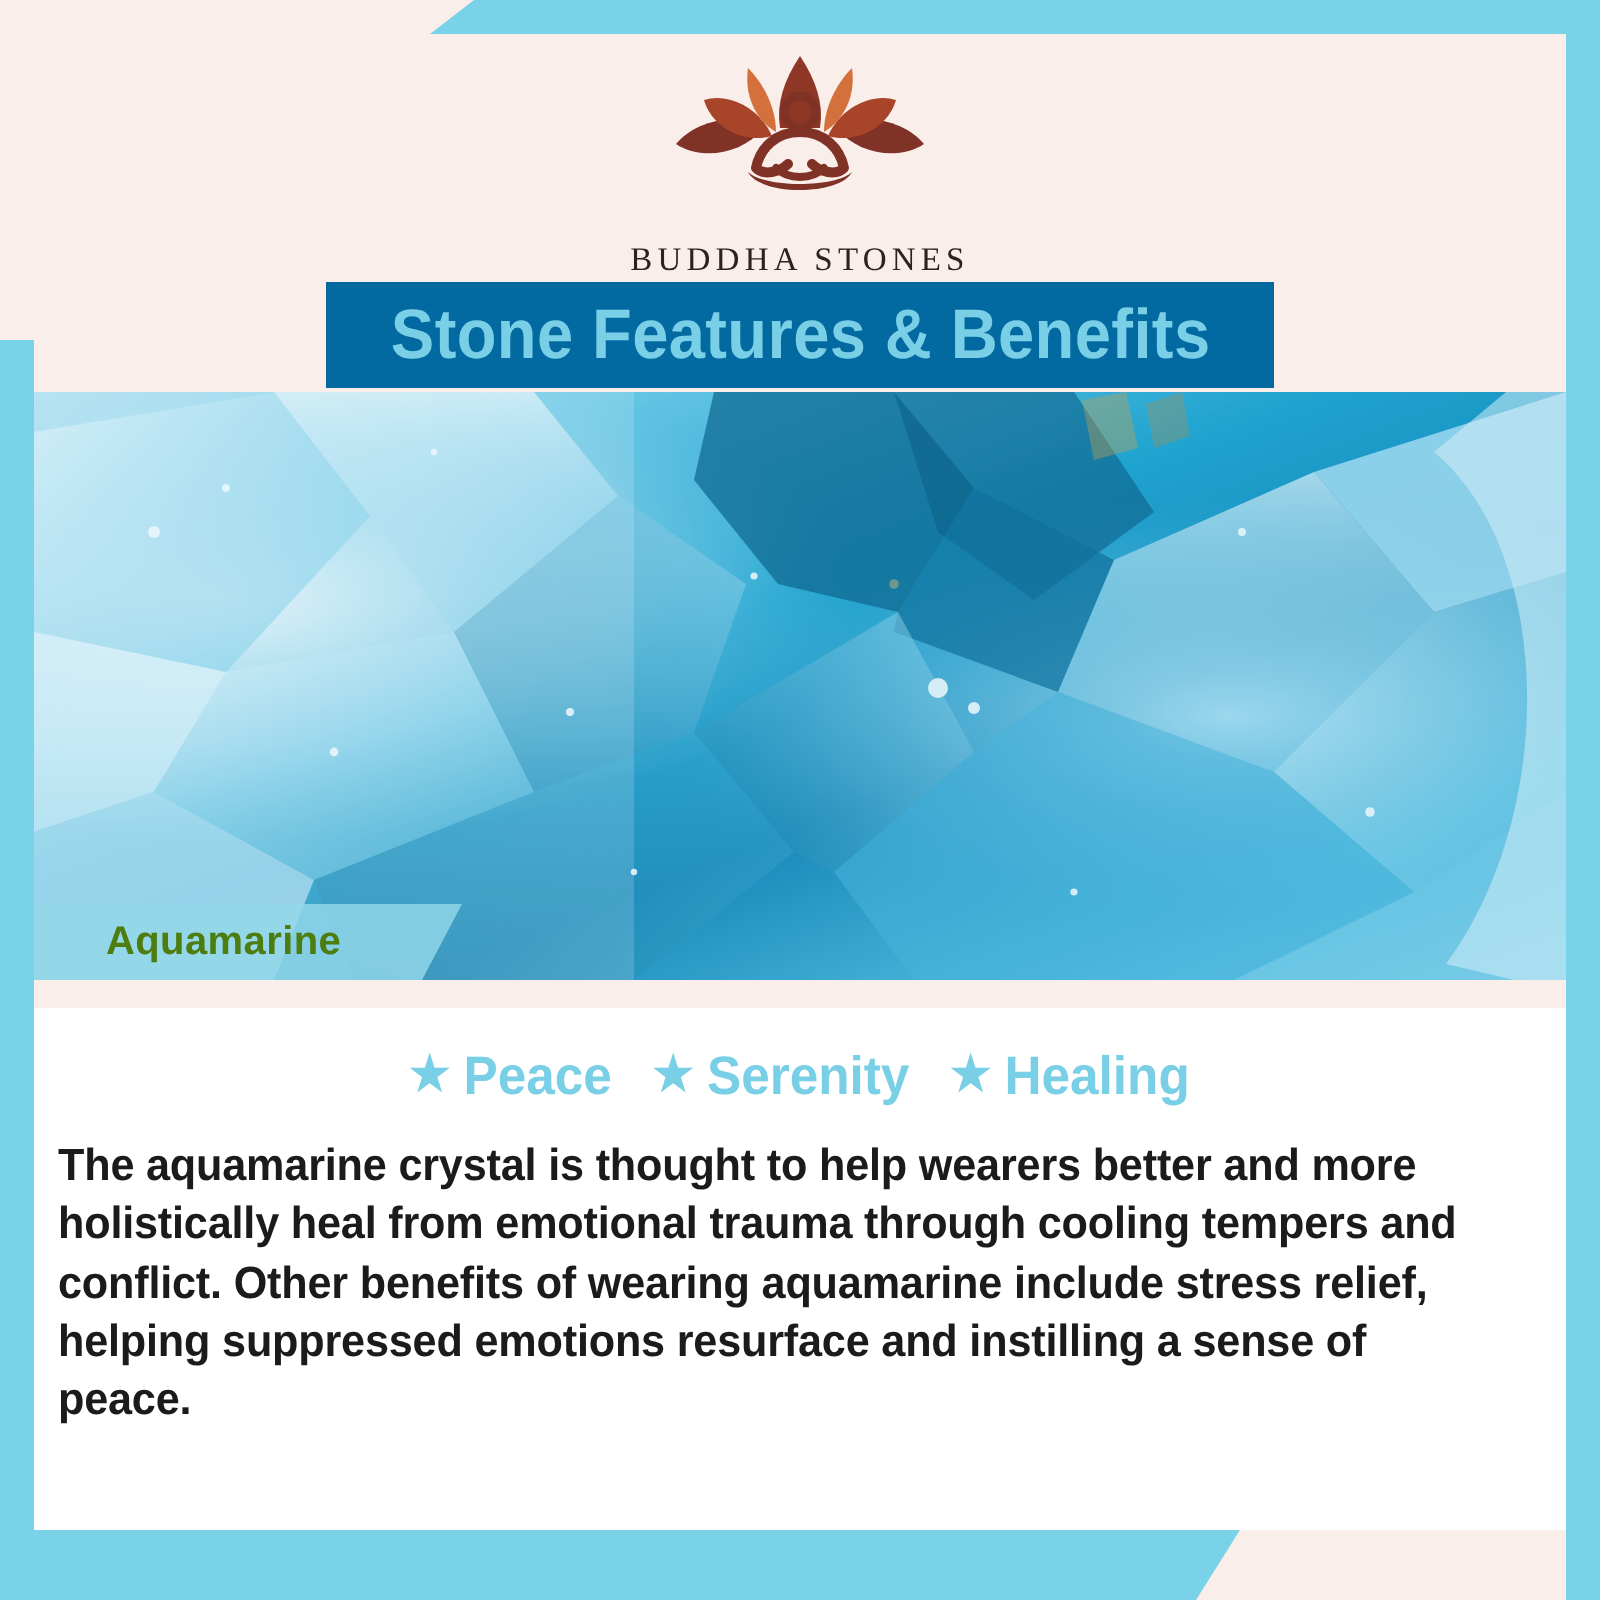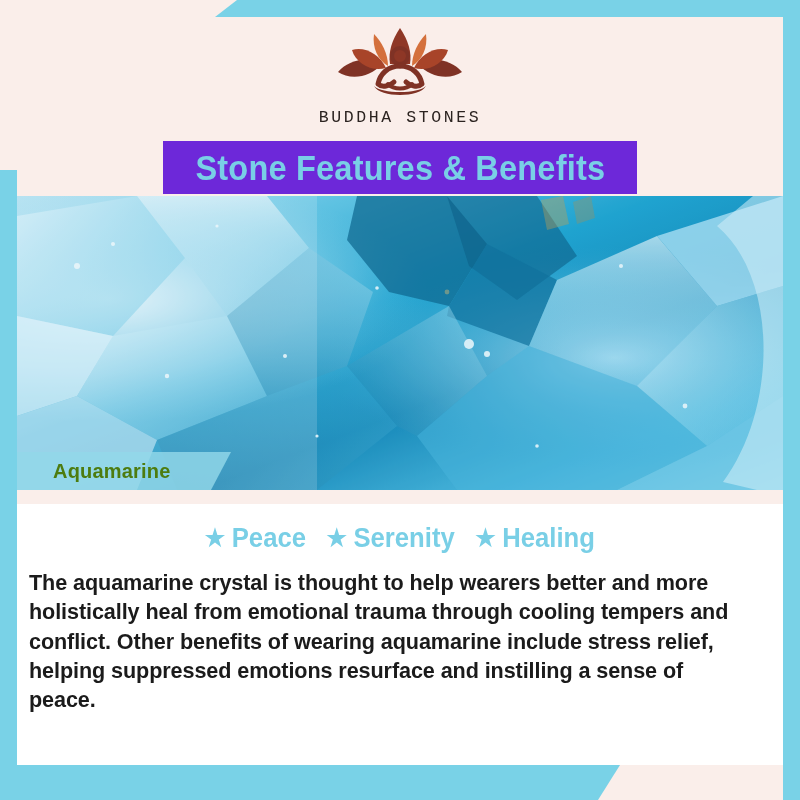--- a/index.html
+++ b/index.html
@@ -60,32 +60,32 @@
   }
 
   
   .logo-wrap {
     position:absolute; top:22px; left:0; width:800px;
     display:flex; flex-direction:column; align-items:center;
     z-index:4;
   }
   .logo-mark { width:140px; height:84px; display:block; }
   .logo-word {
-    margin-top:2px;
-    font-family:Liberation Mono, monospace;
+    margin-top:14px;
+    font-family:Liberation Serif, serif;
     font-size:16.5px;
     letter-spacing:2.6px;
     color:#2b2320;
     font-weight:400;
   }
 
   
   .title-band {
     position:absolute; top:141px; left:163px; width:474px; height:53px;
-    background:#6d28d9;
+    background:#0369a1;
     display:flex; align-items:center; justify-content:center;
     z-index:4;
   }
   .title-text {
     font-family:"Liberation Sans Narrow","Liberation Sans", sans-serif;
     font-size:35px;
     font-weight:700;
     color:#79cfe6;
     letter-spacing:0.2px;
     transform:scaleX(0.93);

